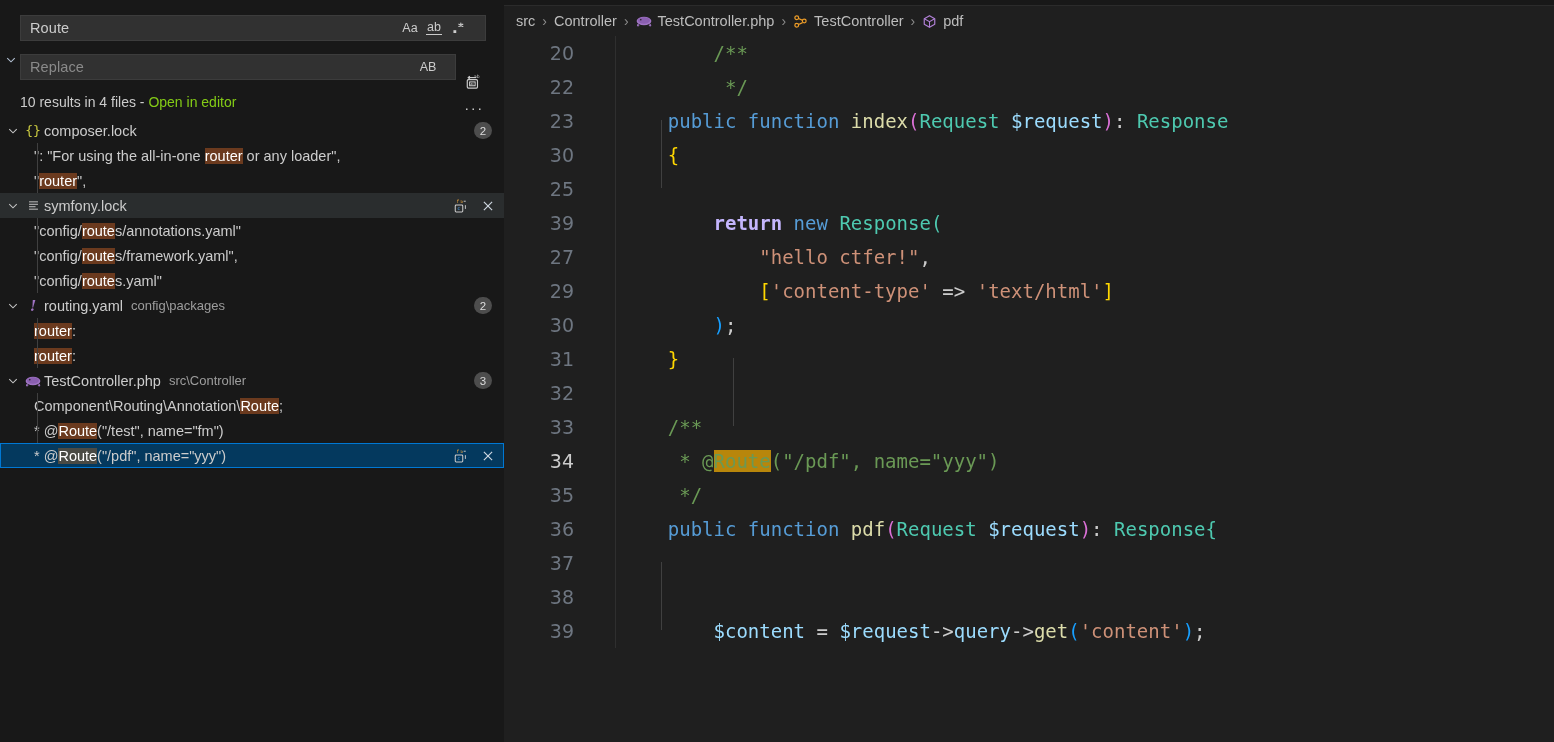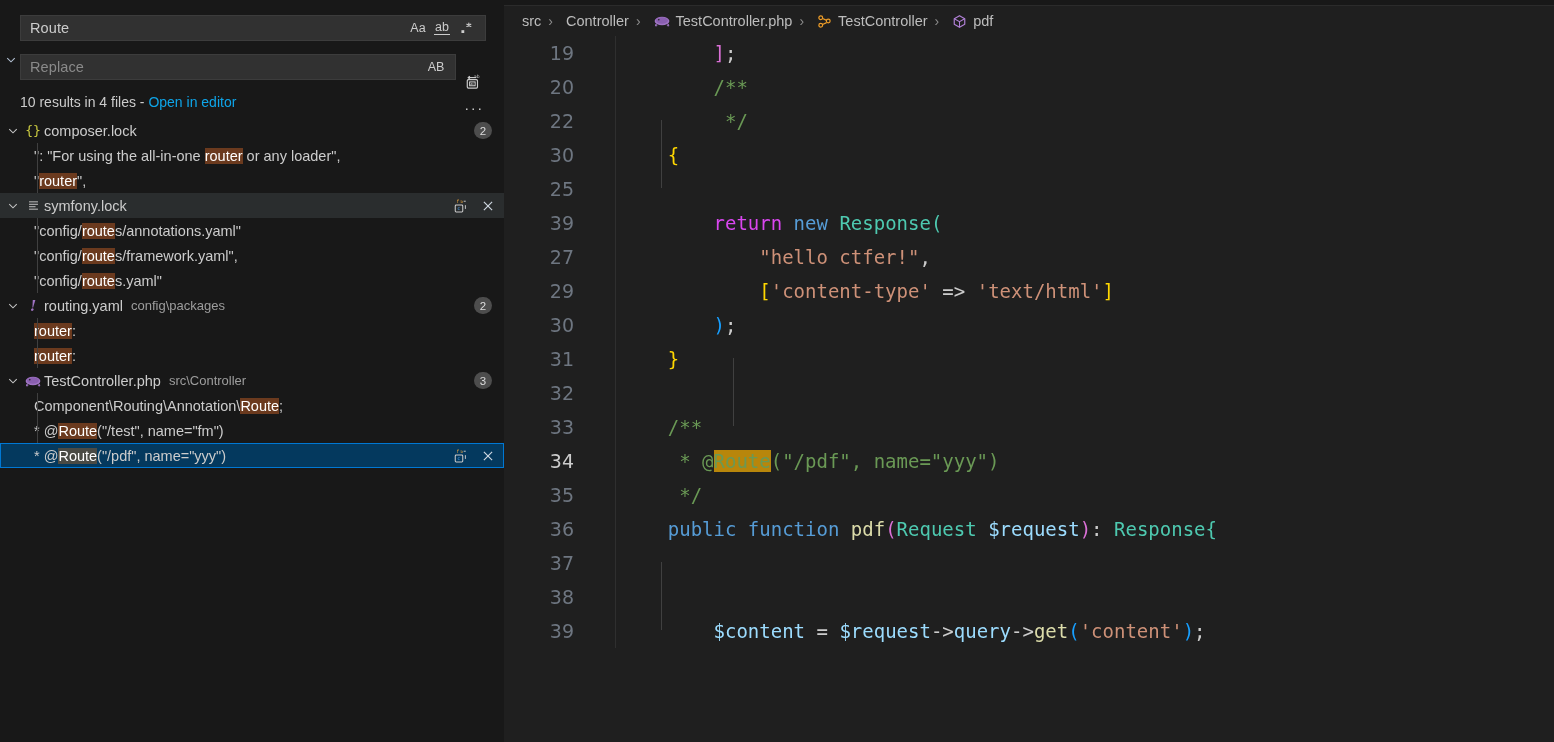--- a/index.html
+++ b/index.html
@@ -46,21 +46,21 @@
     flex: 1 1 auto;
     color: #cccccc;
     font-size: 14.5px;
     padding-left: 9px;
     line-height: 24px;
     white-space: nowrap; overflow: hidden;
     letter-spacing: .1px;
   }
   .sbox .txt.placeholder { color: #8a8a8a; }
 
-  .opt-group { display: flex; align-items: center; gap: 2px; padding-right: 8px; }
+  .opt-group { display: flex; align-items: center; gap: 2px; padding-right: 16px; }
   .opt {
     width: 22px; height: 20px;
     display: flex; align-items: center; justify-content: center;
     color: #cccccc; font-size: 12.5px;
     border-radius: 3px;
     user-select: none;
   }
   .opt.regex { position: relative; }
 
   .replace-all-btn {
@@ -73,21 +73,21 @@
     width: 24px; height: 20px;
     display: flex; align-items: center; justify-content: center;
     color: #cccccc; font-size: 15px; letter-spacing: 1.5px;
   }
 
   .results-summary {
     margin-left: 20px; margin-top: 14px;
     font-size: 14px; color: #cccccc;
     white-space: nowrap;
   }
-  .results-summary a { color: #0ea5e9; text-decoration: none; }
+  .results-summary a { color: #84cc16; text-decoration: none; }
 
   
   #tree { margin-top: 8px; position: relative; }
   .row {
     height: 25px; display: flex; align-items: center;
     position: relative; white-space: nowrap;
     font-size: 14.5px; color: #cccccc;
     padding-right: 4px;
   }
   .row.file { padding-left: 4px; }
@@ -133,21 +133,21 @@
 
   
   #editor-area { flex: 1 1 auto; position: relative; background: #1f1f1f; overflow: hidden; }
   #tabstrip { height: 6px; background: #181818; border-bottom: 1px solid #2b2b2b; }
   #breadcrumb {
     height: 30px; display: flex; align-items: center;
     padding-left: 12px; background: #1f1f1f;
     font-size: 14.5px; color: #a9a9a9;
     white-space: nowrap; gap: 0;
   }
-  .bc-item { display: flex; align-items: center; gap: 6px; margin-left: 6px; }
+  .bc-item { display: flex; align-items: center; gap: 6px; }
   .bc-sep { color: #8c8c8c; margin: 0 7px; font-size: 14px; }
   .bc-label { color: #bdbdbd; }
 
   #code { position: relative; font-family: "DejaVu Sans Mono", monospace; }
   .cline { height: 34px; position: relative; display: flex; align-items: center; }
   .lnum {
     width: 96px; flex: 0 0 96px; text-align: right; padding-right: 26px;
     color: #6e7681; font-size: 19px;
     font-family: "DejaVu Sans", sans-serif;
   }
@@ -157,21 +157,21 @@
     letter-spacing: 0px;
     padding-left: 22px;
   }
   #gutter-sep {
     position: absolute; left: 111px; top: 0; bottom: 0; width: 1px; background: #2f2f2f;
   }
 
   
   .c-cmt   { color: #6a9955; }
   .c-kw    { color: #569cd6; }
-  .c-ctl   { color: #d946ef; }
+  .c-ctl   { color: #c4b5fd; font-weight: bold; }
   .c-fn    { color: #dcdcaa; }
   .c-type  { color: #4ec9b0; }
   .c-var   { color: #9cdcfe; }
   .c-str   { color: #ce9178; }
   .c-punct { color: #cccccc; }
   .b1 { color: #ffd700; }
   .b2 { color: #da70d6; }
   .b3 { color: #179fff; }
   .hl-code { background: #613214; }
   .hl-code-cur { background: #b8860b; }
@@ -406,31 +406,31 @@
             <svg width="15" height="15" viewBox="0 0 16 16">
               <path d="M8 1.8l5.6 3.2v6L8 14.2 2.4 11V5z" fill="none" stroke="#b180d7" stroke-width="1.25" stroke-linejoin="round"></path>
               <path d="M2.5 5L8 8.1 13.5 5M8 8.1v6" stroke="#b180d7" stroke-width="1.1" fill="none"></path>
             </svg>
           </span>
           <span class="bc-label">pdf</span>
         </span>
       </div>
     <div id="code">
       <div id="gutter-sep"></div>
-    <div class="cline">
-          <div class="lnum">19</div>
-          <div class="ctext"><span>        </span><span class="b2">]</span><span class="c-punct">;</span></div>
-        </div>
         <div class="cline">
           <div class="lnum">20</div>
           <div class="ctext"><span>        </span><span class="c-cmt">/**</span></div>
         </div>
         <div class="cline">
           <div class="lnum">22</div>
           <div class="ctext"><span class="c-cmt">         */</span></div>
+        </div>
+        <div class="cline">
+          <div class="lnum">23</div>
+          <div class="ctext"><span>    </span><span class="c-kw">public</span><span> </span><span class="c-kw">function</span><span> </span><span class="c-fn">index</span><span class="b2">(</span><span class="c-type">Request</span><span> </span><span class="c-var">$request</span><span class="b2">)</span><span class="c-punct">: </span><span class="c-type">Response</span></div>
         </div>
         <div class="cline">
           <div class="lnum">30</div>
           <div class="ctext"><span>    </span><span class="b1">{</span></div>
         </div>
         <div class="cline">
           <div class="lnum">25</div>
           <div class="ctext"></div>
         </div>
         <div class="cline">

